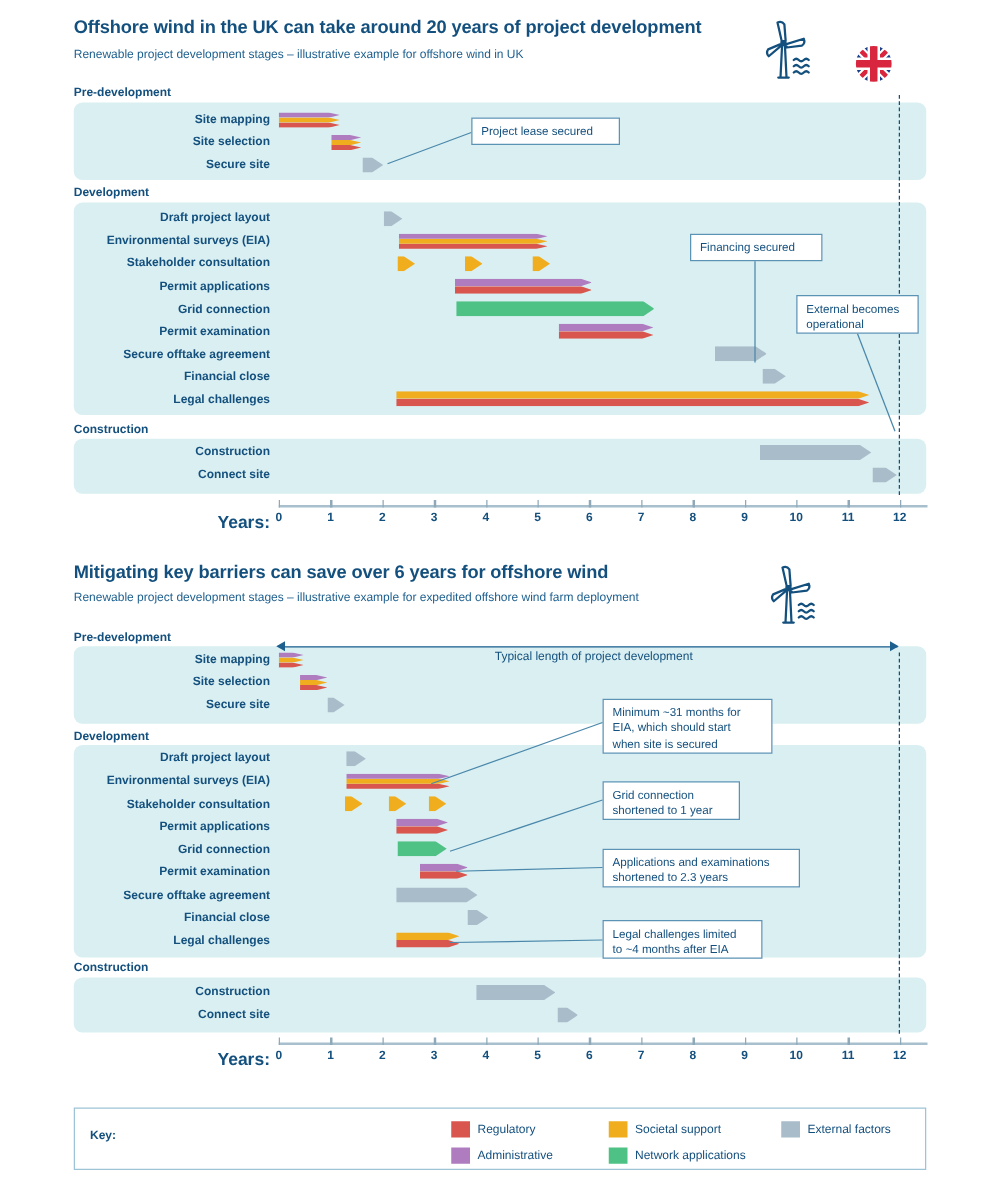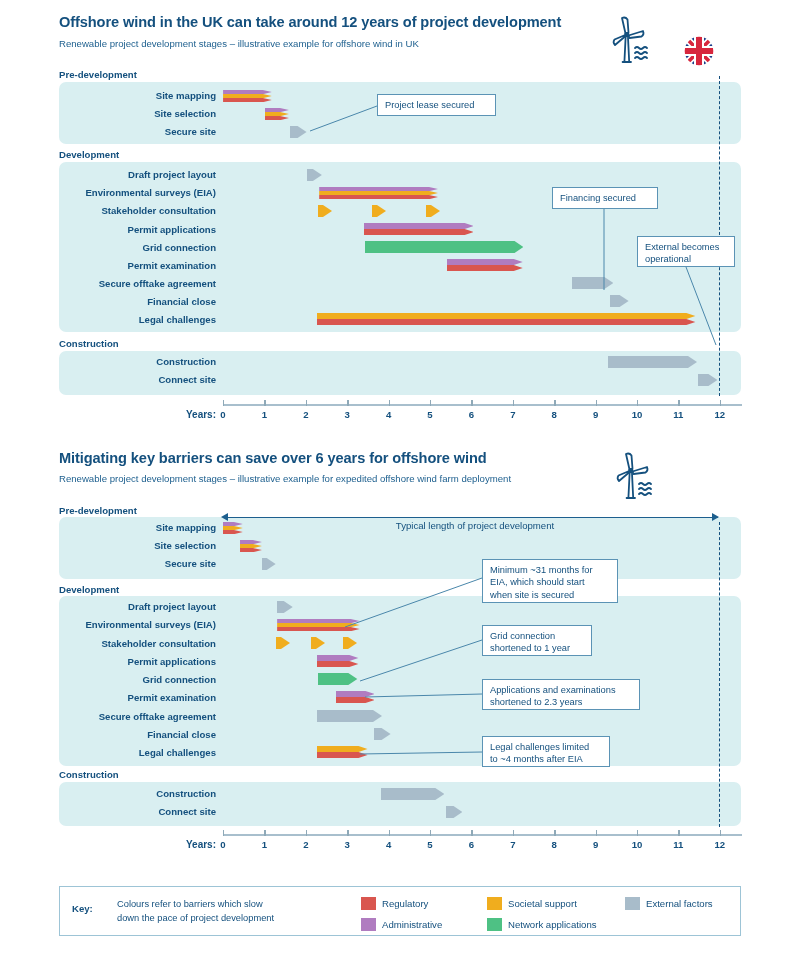--- a/index.html
+++ b/index.html
@@ -39,21 +39,21 @@
   .bar{position:absolute;}
 
   
   .axis-line{position:absolute;height:2px;background:#a8bfcd;}
   .axis-tick{position:absolute;width:1.4px;background:#8fa9b8;}
   .axis-tlabel{
     position:absolute;font-size:9.6px;font-weight:bold;color:#14507e;
     text-align:center;white-space:nowrap;
   }
   .axis-name{
-    position:absolute;font-size:10px;font-weight:bold;color:#14507e;
+    position:absolute;font-size:14px;font-weight:bold;color:#14507e;
     white-space:nowrap;text-align:right;
   }
 
   
   .callout{
     position:absolute;background:#ffffff;border:1px solid #5b93b5;
     font-size:9.3px;color:#14507e;line-height:12.4px;
     padding:4px 7px;box-sizing:border-box;
   }
 
@@ -84,21 +84,21 @@
 
   
   .icon{position:absolute;}
 </style>
 </head>
 <body>
 
 <div class="page">
 
   <div>
-    <div class="chart-title" style="left:59px;top:14px;">Offshore wind in the UK can take around 12 years of project development</div>
+    <div class="chart-title" style="left:59px;top:14px;">Offshore wind in the UK can take around 20 years of project development</div>
     <div class="chart-sub" style="left:59px;top:38px;">Renewable project development stages – illustrative example for offshore wind in UK</div>
 
     <svg class="icon" style="left:608px;top:16px;" width="46" height="52" viewBox="0 0 46 52">
       <g fill="none" stroke="#14507e" stroke-width="1.8" stroke-linecap="round" stroke-linejoin="round">
         <path d="M17.5 17.5 L14 2 Q17.5 0.5 19.5 3.5 L20.5 16.5 Z"></path>
         <path d="M20.5 19.5 L35 15 Q36.5 18.5 33.5 20.5 L21.5 22 Z"></path>
         <path d="M17 20.5 L7 29 Q4.5 26.5 6.5 23.5 L16 19.5 Z"></path>
         <circle cx="18.8" cy="18.6" r="2.6" fill="#14507e" stroke="none"></circle>
         <path d="M17.6 21.5 L16.4 46 M20 21.5 L21.2 46 M14.6 46 L23 46"></path>
         <path d="M27 32 q2 -2 4 0 t4 0 t4 0"></path>
@@ -594,22 +594,20 @@
         <div class="axis-tick" style="left: 678.4px; top: 830px; height: 6px;"></div>
         <div class="axis-tlabel" style="left: 664.4px; top: 839px; width: 28px;">11</div>
         <div class="axis-tick" style="left: 719.8px; top: 830px; height: 6px;"></div>
         <div class="axis-tlabel" style="left: 705.8px; top: 839px; width: 28px;">12</div>
       </div>
     <div class="axis-name" style="left:130px;top:839px;width:86px;">Years:</div>
   </div>
 
   <div class="keybox" style="left:59px;top:886px;width:682px;height:50px;"></div>
   <div class="key-word" style="left:72px;top:903px;">Key:</div>
-  <div class="key-desc" style="left:117px;top:898px;width:230px;white-space:pre-line;">Colours refer to barriers which slow
-down the pace of project development</div>
   <div id="key-items">
       <div class="key-sw" style="left: 361px; top: 897px; background: rgb(217, 86, 79);"></div>
       <div class="key-lab" style="left: 382px; top: 898px;">Regulatory</div>
       <div class="key-sw" style="left: 361px; top: 918px; background: rgb(176, 124, 192);"></div>
       <div class="key-lab" style="left: 382px; top: 919px;">Administrative</div>
       <div class="key-sw" style="left: 487px; top: 897px; background: rgb(240, 173, 30);"></div>
       <div class="key-lab" style="left: 508px; top: 898px;">Societal support</div>
       <div class="key-sw" style="left: 487px; top: 918px; background: rgb(78, 193, 132);"></div>
       <div class="key-lab" style="left: 508px; top: 919px;">Network applications</div>
       <div class="key-sw" style="left: 625px; top: 897px; background: rgb(168, 188, 202);"></div>

